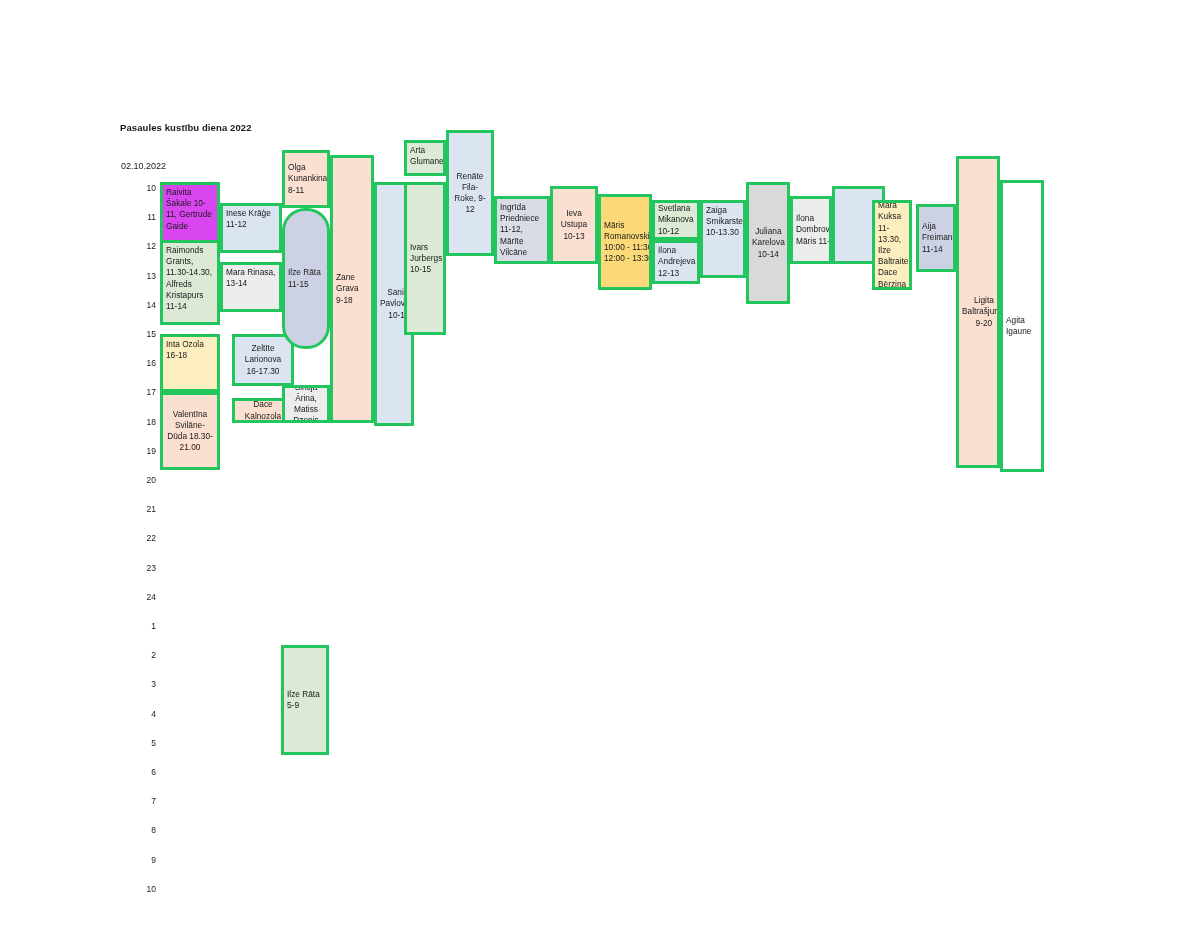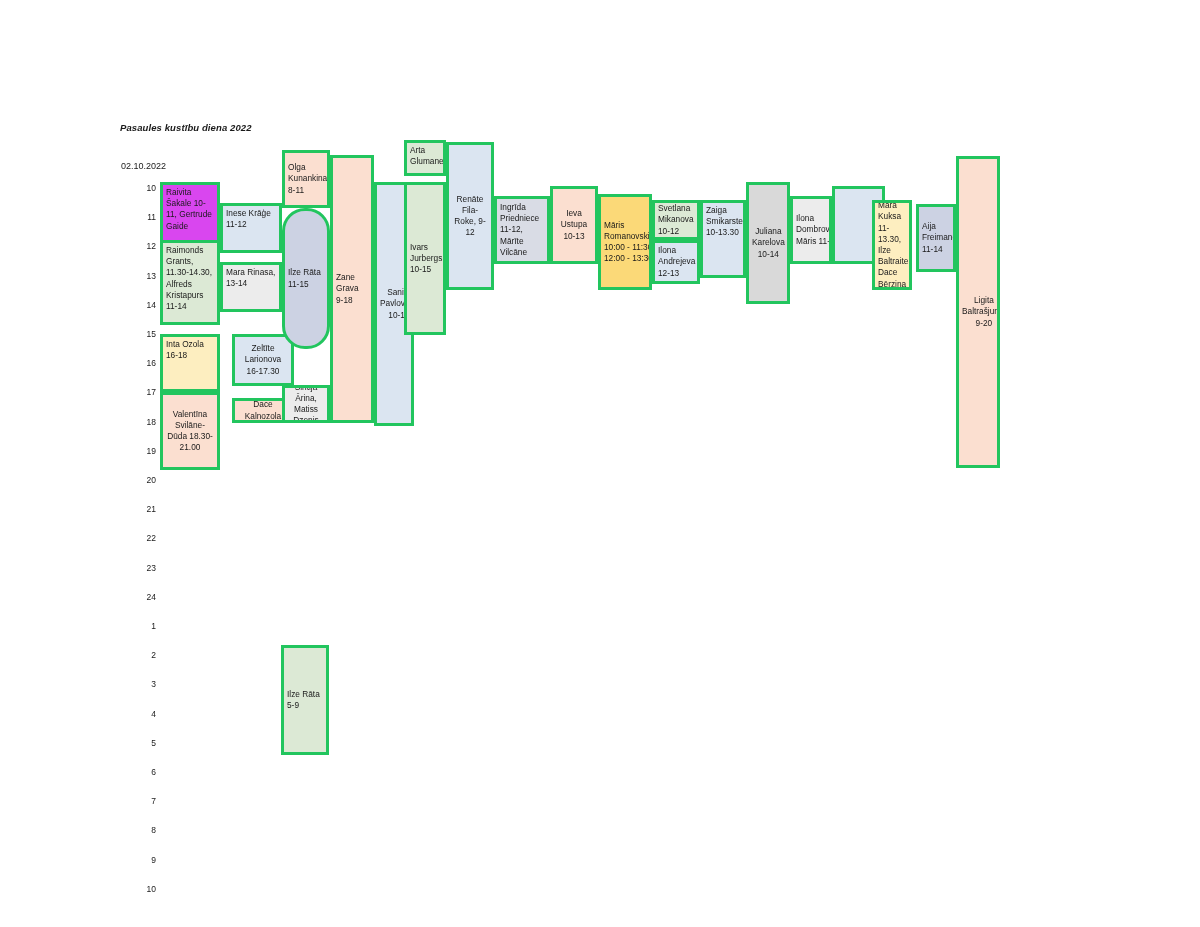--- a/index.html
+++ b/index.html
@@ -3,21 +3,21 @@
 <meta charset="utf-8">
 <style>
   html,body{margin:0;padding:0;background:#ffffff;}
   body{
     width:1200px;height:927px;position:relative;overflow:hidden;
     font-family:"Liberation Sans",sans-serif;
     color:#1a1a1a;
   }
   #title{
     position:absolute;left:120px;top:122px;
-    font-size:9.5px;font-weight:bold;letter-spacing:.1px;white-space:nowrap;font-style:italic;
+    font-size:9.5px;font-weight:bold;letter-spacing:.1px;white-space:nowrap;
   }
   #datelabel{
     position:absolute;left:121px;top:161px;
     font-size:9px;white-space:nowrap;
   }
   #board{position:absolute;left:0;top:0;width:1200px;height:927px;}
   .hour-label{
     position:absolute;width:22px;text-align:right;
     font-size:8.5px;line-height:10px;color:#1a1a1a;
   }
@@ -107,21 +107,21 @@
     </div>
     <div class="blk mid" style="left: 374px; top: 182px; width: 40px; height: 244px; background: rgb(219, 229, 241);">
       <span class="txt ctr">Sanita Pavloviča, 10-19</span>
     </div>
     <div class="blk top" style="left: 404px; top: 140px; width: 42px; height: 36px; background: rgb(220, 233, 213);">
       <span class="txt lft">Arta Glumane</span>
     </div>
     <div class="blk mid" style="left: 404px; top: 182px; width: 42px; height: 153px; background: rgb(220, 233, 213);">
       <span class="txt lft">Ivars Jurbergs, 10-15</span>
     </div>
-    <div class="blk mid" style="left: 446px; top: 142px; width: 48px; height: 148px; background: rgb(219, 229, 241);">
+    <div class="blk mid" style="left: 446px; top: 130px; width: 48px; height: 126px; background: rgb(219, 229, 241);">
       <span class="txt ctr">Renāte Fila-Roke, 9-12</span>
     </div>
     <div class="blk mid" style="left: 494px; top: 196px; width: 56px; height: 68px; background: rgb(217, 220, 229);">
       <span class="txt lft">Ingrīda Priedniece 11-12, Mārīte Vilcāne</span>
     </div>
     <div class="blk mid" style="left: 550px; top: 186px; width: 48px; height: 78px; background: rgb(251, 223, 208);">
       <span class="txt ctr">Ieva Ustupa 10-13</span>
     </div>
     <div class="blk mid" style="left: 598px; top: 194px; width: 54px; height: 96px; background: rgb(251, 217, 120);">
       <span class="txt lft">Māris Romanovskis 10:00 - 11:30 12:00 - 13:30</span>
@@ -146,16 +146,19 @@
     </div>
     <div class="blk mid" style="left: 872px; top: 200px; width: 40px; height: 90px; background: rgb(253, 238, 192);">
       <span class="txt lft">Māra Kuksa 11-13.30, Ilze Baltraite, Dace Bērziņa</span>
     </div>
     <div class="blk mid" style="left: 916px; top: 204px; width: 40px; height: 68px; background: rgb(204, 210, 227);">
       <span class="txt lft">Aija Freimane 11-14</span>
     </div>
     <div class="blk mid" style="left: 956px; top: 156px; width: 44px; height: 312px; background: rgb(251, 223, 208);">
       <span class="txt ctr">Ligita Baltrašjuna, 9-20</span>
     </div>
+    <div class="blk mid" style="left: 1000px; top: 180px; width: 44px; height: 292px; background: rgb(255, 255, 255);">
+      <span class="txt lft">Agita Igaune</span>
+    </div>
     <div class="blk mid" style="left: 281px; top: 645px; width: 48px; height: 110px; background: rgb(220, 233, 213);">
       <span class="txt lft">Ilze Rāta 5-9</span>
     </div>
   </div>
 
 </body></html>

